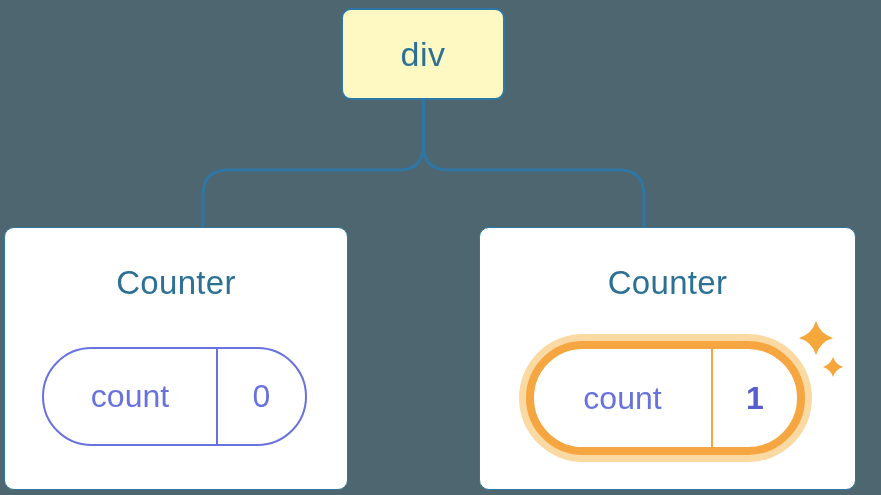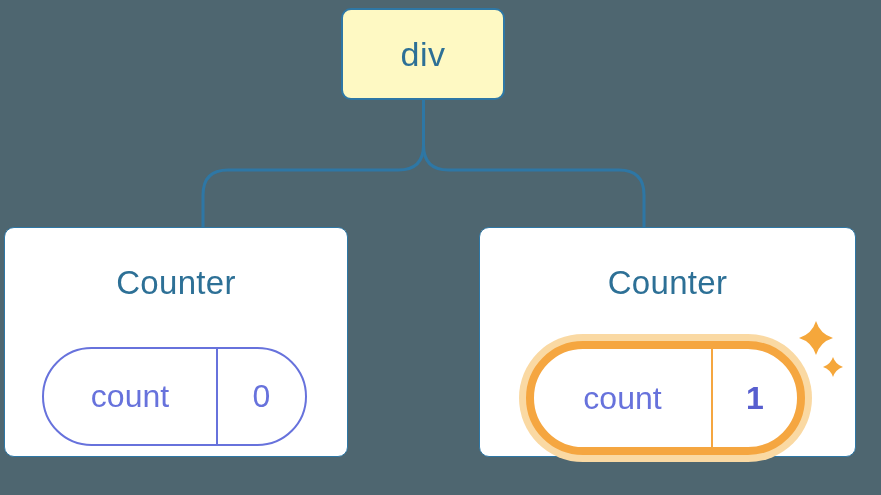--- a/index.html
+++ b/index.html
@@ -28,21 +28,21 @@
     box-sizing: border-box;
   }
   .root-node .node-label {
     color: #2D7096;
     font-size: 34px;
     font-weight: 500;
     letter-spacing: 0.5px;
   }
   .card {
     position: absolute; top: 227px;
-    height: 230px;
+    height: 263px;
     background: #FFFFFF;
     border: 1.5px solid #2E77A5;
     border-radius: 10px;
     z-index: 2;
     box-sizing: border-box;
   }
   .card.left  { left: 4px;  width: 344px; }
   .card.right { left: 479px; width: 377px; }
   .card-title {
     margin-top: 36px;

